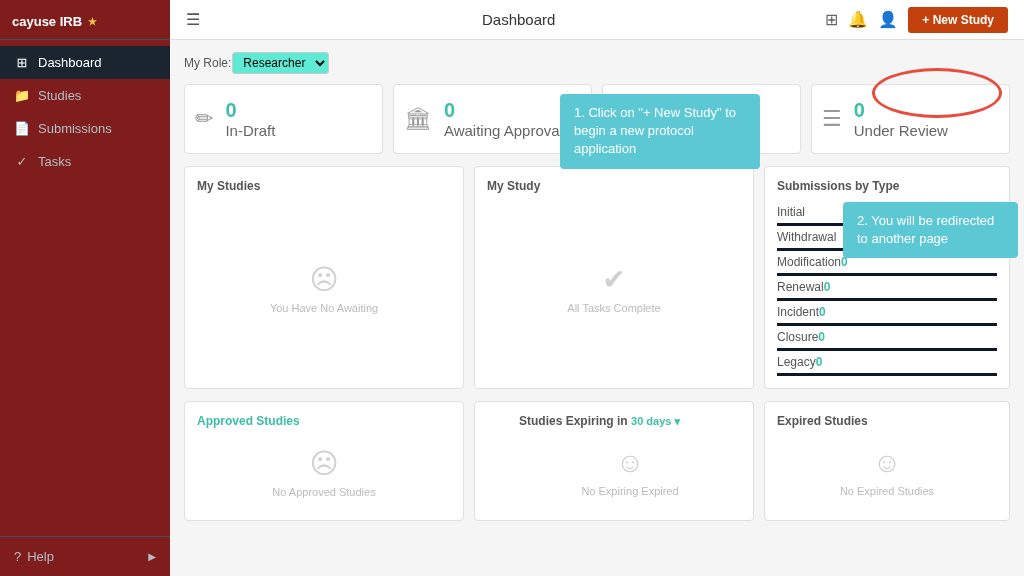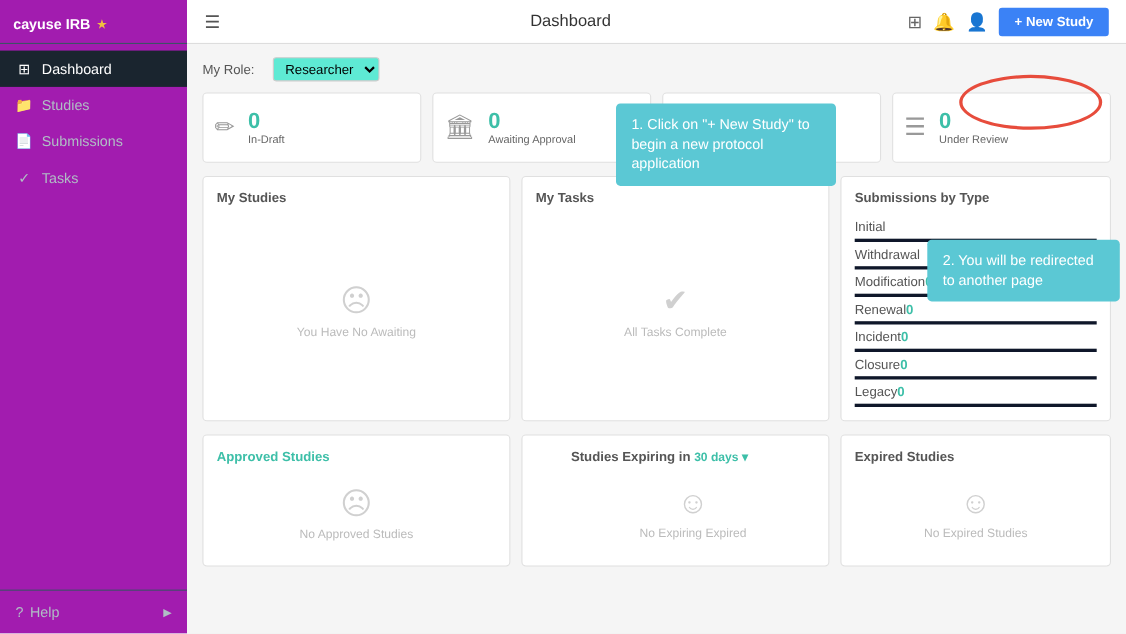--- a/index.html
+++ b/index.html
@@ -1,21 +1,21 @@
 <!DOCTYPE html>
 <html><head>
   <meta charset="utf-8">
   <style>
     * { box-sizing: border-box; margin: 0; padding: 0; }
     body { font-family: Arial, sans-serif; font-size: 13px; background: #f0f0f0; width: 1024px; height: 576px; overflow: hidden; display: flex; }
 
     
     .sidebar {
       width: 170px;
-      background: #a21caf;
+      background: #7f1d1d;
       color: #ccc;
       display: flex;
       flex-direction: column;
       flex-shrink: 0;
       height: 576px;
     }
     .sidebar-logo {
       padding: 14px 12px 10px;
       color: #fff;
       font-size: 13px;
@@ -85,21 +85,21 @@
       font-weight: 500;
       color: #333;
     }
     .topbar-right {
       display: flex;
       align-items: center;
       gap: 10px;
     }
     .topbar-icon { font-size: 16px; color: #666; cursor: pointer; }
     .new-study-btn {
-      background: #3b82f6;
+      background: #c2410c;
       color: #fff;
       border: none;
       padding: 6px 14px;
       border-radius: 3px;
       cursor: pointer;
       font-size: 12px;
       font-weight: bold;
       white-space: nowrap;
     }
 
@@ -123,21 +123,21 @@
       overflow-y: auto;
       background: #f5f5f5;
       position: relative;
     }
 
     
     .role-bar {
       margin-bottom: 10px;
       display: flex;
       align-items: center;
-      gap: 17px;
+      gap: 1px;
       font-size: 12px;
       color: #555;
     }
     .role-select {
       border: 1px solid #ccc;
       border-radius: 3px;
       padding: 2px 6px;
       font-size: 12px;
       background: #5eead4;
       cursor: pointer;
@@ -156,21 +156,21 @@
       border-radius: 4px;
       padding: 14px 10px;
       display: flex;
       align-items: center;
       gap: 12px;
       position: relative;
     }
     .status-card .card-icon { font-size: 22px; color: #999; }
     .status-card .card-info { display: flex; flex-direction: column; align-items: flex-start; }
     .status-card .card-count { font-size: 20px; font-weight: bold; color: #3dbfa8; }
-    .status-card .card-label { font-size: 10px; color: #666; }
+    .status-card .card-label { font-size: 15px; color: #666; }
 
     
     .panels-row {
       display: flex;
       gap: 10px;
       margin-bottom: 12px;
     }
     .panel {
       background: #fff;
       border: 1px solid #e0e0e0;
@@ -235,21 +235,21 @@
       padding: 10px 14px;
       border-radius: 4px;
       font-size: 13px;
       font-weight: 500;
       line-height: 1.4;
       width: 200px;
       z-index: 20;
     }
     .callout-2 {
       position: absolute;
-      top: 178px;
+      top: 162px;
       right: 6px;
       background: #5bc8d4;
       color: #fff;
       padding: 10px 14px;
       border-radius: 4px;
       font-size: 13px;
       font-weight: 500;
       line-height: 1.4;
       width: 175px;
       z-index: 20;
@@ -359,21 +359,21 @@
 
       <div class="panel panel-my-studies">
         <div class="panel-title">My Studies</div>
         <div class="panel-body">
           <span class="empty-icon">☹</span>
           <span class="empty-text">You Have No Awaiting</span>
         </div>
       </div>
 
       <div class="panel panel-my-tasks">
-        <div class="panel-title">My Tasks</div>
+        <div class="panel-title">My Study</div>
         <div class="panel-body">
           <span class="checkmark-icon">✔</span>
           <span class="empty-text">All Tasks Complete</span>
         </div>
       </div>
 
       <div class="panel panel-submissions">
         <div class="panel-title">Submissions by Type</div>
         <ul class="sub-list">
           <li>

